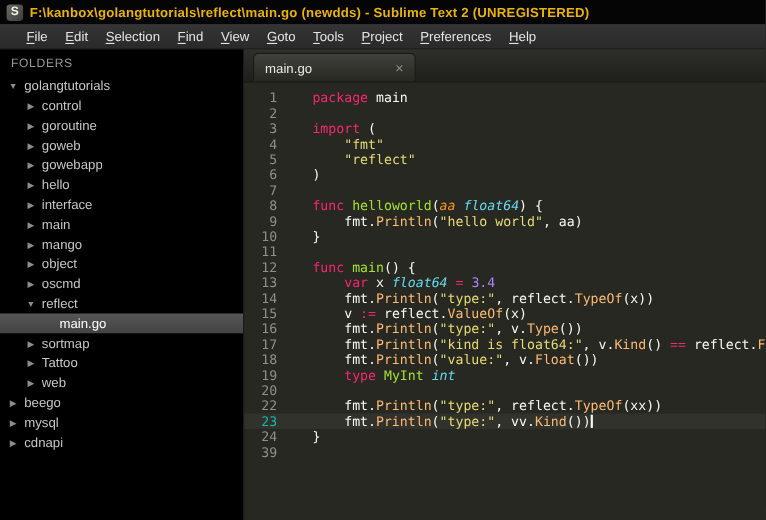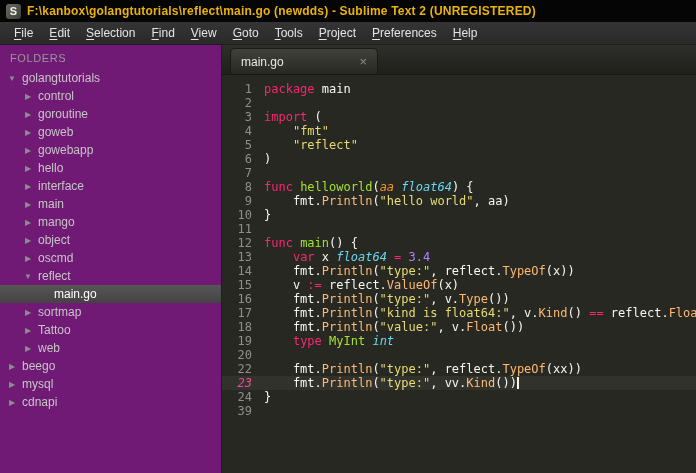--- a/index.html
+++ b/index.html
@@ -13,29 +13,29 @@
   .app-icon { width:15px; height:15px; border-radius:3px;
               background:linear-gradient(135deg,#6b6b66,#3c3c38);
               color:#f0f0ea; font-size:11px; font-weight:bold;
               display:flex; align-items:center; justify-content:center; }
   .window-title { color:#eab308; font-weight:bold; font-size:12px; white-space:nowrap;
                   letter-spacing:0.2px; }
 
   
   .menubar { height:23px; background:linear-gradient(#343434,#2a2a2a);
              border-bottom:1px solid #1d1d1d; display:flex; align-items:center;
-             padding-left:6px; flex-shrink:0; }
+             padding-left:16px; flex-shrink:0; }
   .menu-item { padding:3px 8px; font-size:12px; color:#e4e4e4; cursor:default; }
   .menu-item u { text-underline-offset:2px; }
 
   
   .main { flex:1; display:flex; min-height:0; }
 
   
-  .sidebar { width:222px; flex-shrink:0; background:#701a75; overflow:hidden;
+  .sidebar { width:222px; flex-shrink:0; background:#000000; overflow:hidden;
              border-right:1px solid #1e1e1e; }
   .sidebar-header { color:#989898; font-size:11px; padding:7px 10px 5px;
                     letter-spacing:0.6px; }
   .tree-row { height:18px; display:flex; align-items:center; font-size:12px;
               color:#c6c6c6; white-space:nowrap; cursor:default; }
   .tree-row.selected { background:linear-gradient(#565656,#434343); color:#ffffff; }
   .tree-arrow { width:12px; margin-right:4px; font-size:8px; color:#8d8d8d;
                 display:inline-block; text-align:center; }
   .tree-label { overflow:hidden; text-overflow:ellipsis; }
 
@@ -49,24 +49,24 @@
          border-radius:5px 5px 0 0; background:linear-gradient(#41413b,#272822);
          display:flex; align-items:center; justify-content:space-between;
          padding:0 10px; color:#e9e9e1; font-size:12px; }
   .tab-close { color:#8f8f87; font-size:13px; line-height:1; cursor:default; }
 
   
   .editor { flex:1; padding-top:7px; overflow:hidden;
             font-family:"DejaVu Sans Mono", monospace; font-size:12px; }
   .code-line { display:flex; height:14px; line-height:14px; white-space:pre; }
   .code-line.current { background:rgba(255,255,255,0.05); }
-  .code-line.current .ln { color:#ec4899;font-style:italic; }
+  .code-line.current .ln { color:#14b8a6; }
   .ln { width:30px; flex-shrink:0; text-align:right; padding-right:12px;
         box-sizing:content-box; color:#8f908a; user-select:none; }
-  .code { white-space:pre; color:#f8f8f2; }
+  .code { white-space:pre; color:#f8f8f2;margin-left:20px; }
   .tk-pl   { color:#f8f8f2; }
   .tk-kw   { color:#f92672; }
   .tk-str  { color:#e6db74; }
   .tk-fn   { color:#a6e22e; }
   .tk-typ  { color:#66d9ef; font-style:italic; }
   .tk-call { color:#fdba74; }
   .tk-num  { color:#ae81ff; }
   .tk-param{ color:#fd971f; font-style:italic; }
   .cursor { display:inline-block; width:2px; height:12px; background:#f8f8f0;
             vertical-align:-2px; }

